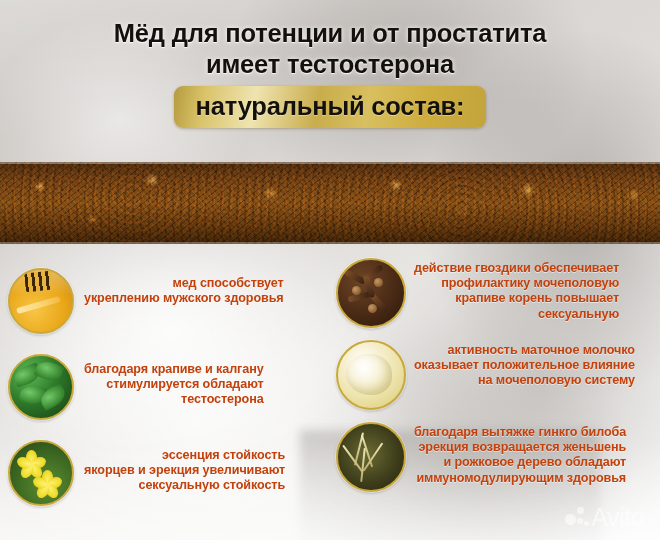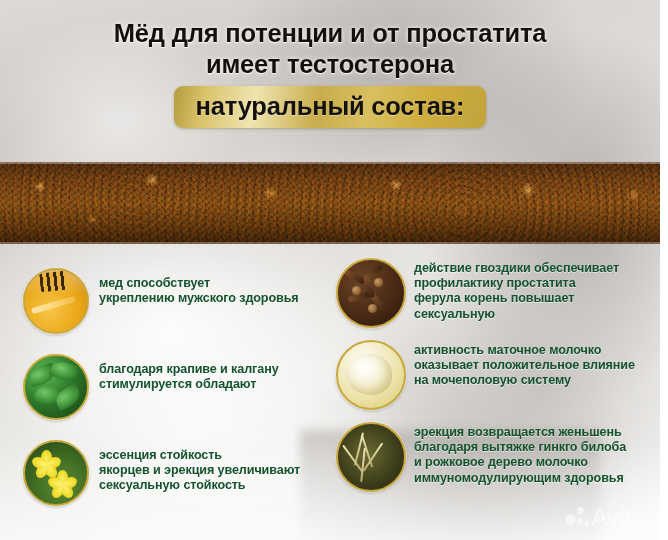--- a/index.html
+++ b/index.html
@@ -159,21 +159,21 @@
     width: 668px;
     height: 290px;
     z-index: 6;
     display: flex;
   }
   .col {
     box-sizing: border-box;
     flex: 0 0 50%;
     padding: 0;
   }
-  .col-left { padding-left: 23px; padding-top: 18px; }
+  .col-left { padding-left: 8px; padding-top: 18px; }
   .col-right { padding-left: 2px; padding-top: 8px; }
 
   .item {
     display: flex;
     align-items: flex-start;
     margin-bottom: 18px;
   }
   .col-left .item { margin-bottom: 20px; }
   .col-right .item { margin-bottom: 12px; }
 
@@ -306,27 +306,28 @@
     background: linear-gradient(180deg, #efe6b8, #b9ab6a);
     border-radius: 2px;
   }
   .thumb-root .r1 { left: 20px; top: 8px;  transform: rotate(14deg); }
   .thumb-root .r2 { left: 28px; top: 10px; transform: rotate(-18deg); }
   .thumb-root .r3 { left: 34px; top: 16px; transform: rotate(34deg); }
   .thumb-root .r4 { left: 14px; top: 18px; transform: rotate(-36deg); }
   .thumb-root .r5 { left: 24px; top: 24px; transform: rotate(6deg); }
 
   .item-text {
-    color: #14532d;
+    color: #c2410c;
     font-weight: bold;
     font-size: 12.6px;
     line-height: 15.2px;
     letter-spacing: -0.1px;
     padding-top: 8px;
     text-shadow: 0 1px 0 rgba(255,255,255,0.55);
+    text-align: right;
   }
   .col-right .item-text { padding-top: 3px; }
   .item-text span { display: block; }
 
   
   .watermark {
     position: absolute;
     right: 16px;
     bottom: 10px;
     z-index: 7;
@@ -401,20 +402,21 @@
       <div class="item">
         <div class="thumb thumb-nettle">
           <div class="leaf l1"></div>
           <div class="leaf l2"></div>
           <div class="leaf l3"></div>
           <div class="leaf l4"></div>
         </div>
         <div class="item-text">
           <span>благодаря крапиве и калгану</span>
           <span>стимулируется обладают</span>
+          <span>тестостерона</span>
         </div>
       </div>
 
       <div class="item">
         <div class="thumb thumb-flower">
           <div class="petal-set f1">
             <div class="petal p1"></div>
             <div class="petal p2"></div>
             <div class="petal p3"></div>
             <div class="petal p4"></div>
@@ -445,22 +447,22 @@
           <div class="clove c2"></div>
           <div class="clove c3"></div>
           <div class="clove c4"></div>
           <div class="clove c5"></div>
           <div class="bud b1"></div>
           <div class="bud b2"></div>
           <div class="bud b3"></div>
         </div>
         <div class="item-text">
           <span>действие гвоздики обеспечивает</span>
-          <span>профилактику простатита</span>
-          <span>ферула корень повышает</span>
+          <span>профилактику мочеполовую</span>
+          <span>крапиве корень повышает</span>
           <span>сексуальную</span>
         </div>
       </div>
 
       <div class="item">
         <div class="thumb thumb-jelly">
           <div class="swirl"></div>
         </div>
         <div class="item-text">
           <span>активность   маточное молочко</span>
@@ -471,23 +473,23 @@
 
       <div class="item">
         <div class="thumb thumb-root">
           <div class="rt r1"></div>
           <div class="rt r2"></div>
           <div class="rt r3"></div>
           <div class="rt r4"></div>
           <div class="rt r5"></div>
         </div>
         <div class="item-text">
+          <span>благодаря вытяжке гинкго билоба</span>
           <span>эрекция возвращается   женьшень</span>
-          <span>благодаря вытяжке гинкго билоба</span>
-          <span>и рожковое дерево молочко</span>
+          <span>и рожковое дерево обладают</span>
           <span>иммуномодулирующим здоровья</span>
         </div>
       </div>
 
     </div>
   </div>
 
   <div class="watermark">
     <span class="wm-dots">
       <i class="d1"></i>

